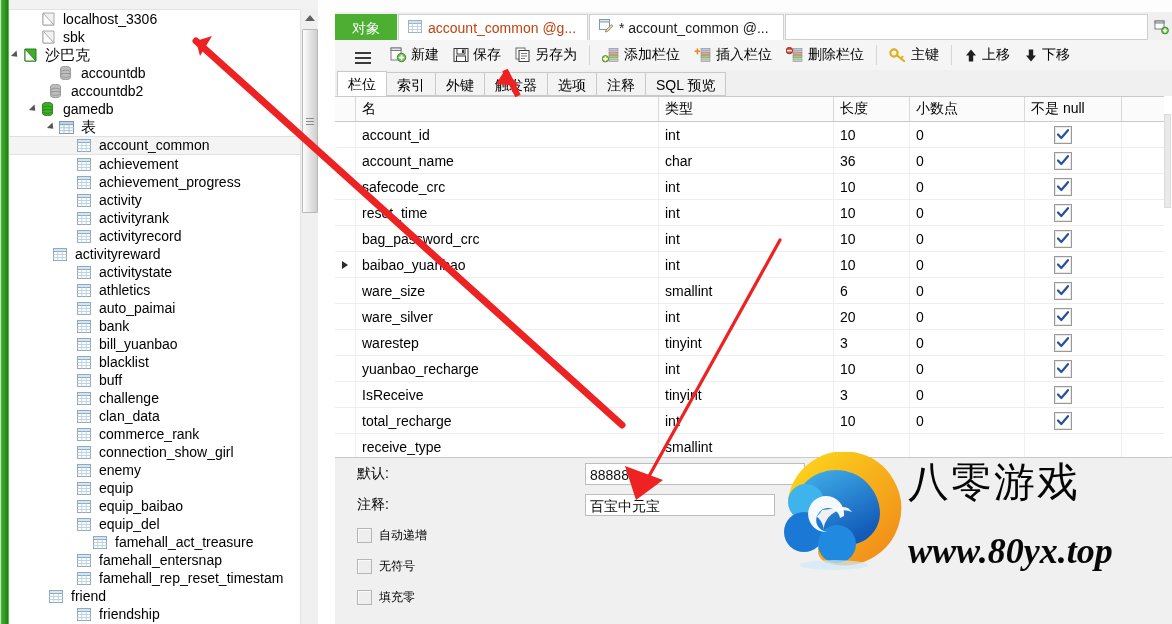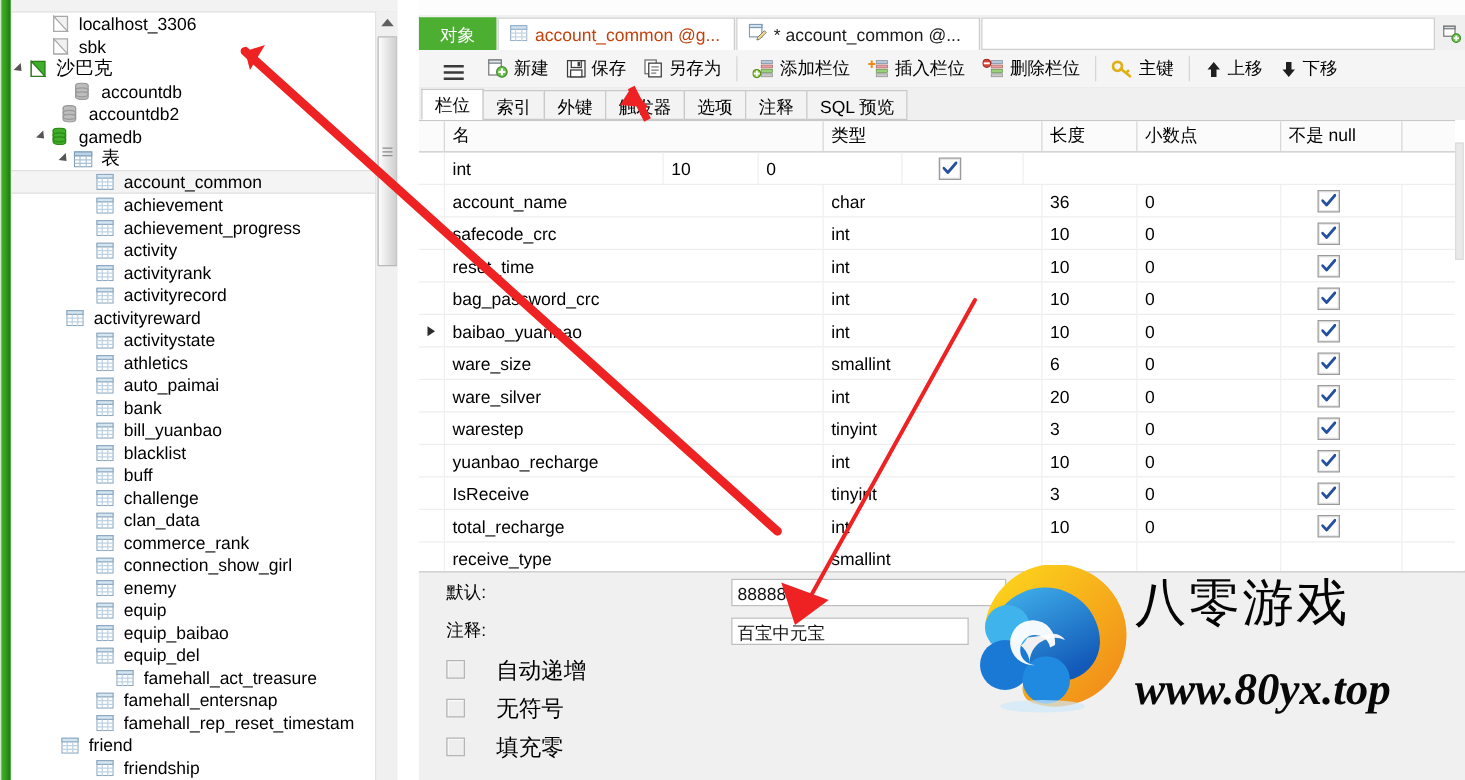--- a/index.html
+++ b/index.html
@@ -165,21 +165,21 @@
     width:220px;height:22px;line-height:22px;background:#fff;border:1px solid #bdbdbd;
     font-size:14px;padding:0 4px;box-sizing:border-box;color:#111;
     font-family:"Liberation Sans","DejaVu Sans",sans-serif;
   }
   .pinput.wide{width:190px;}
   .cbrow{display:flex;align-items:center;height:31px;padding-left:22px;}
   .cbox{
     width:13px;height:13px;border:1px solid #b5b5b5;background:#eeeeee;margin-right:7px;flex:0 0 13px;
     box-shadow:inset 1px 1px 0 #fafafa;
   }
-  .cblab{font-size:18px;margin-left:18px;}
+  .cblab{font-size:12px;}
 
   
   .grid-rail{
     position:absolute;right:0;top:96px;width:8px;height:360px;background:#fff;
   }
   .grid-rail .gt{position:absolute;right:1px;top:18px;width:5px;height:92px;background:#e9e9e9;border:1px solid #dcdcdc;}
 
   
   .wm{
     position:absolute;left:780px;top:446px;width:392px;height:178px;z-index:20;
@@ -794,20 +794,21 @@
         <div class="gcell c-name">名</div>
         <div class="gcell c-type">类型</div>
         <div class="gcell c-len">长度</div>
         <div class="gcell c-dec">小数点</div>
         <div class="gcell c-null">不是 null</div>
         <div class="gcell c-key"></div>
       </div>
       <div id="gridrows">
           <div class="grow">
             <div class="gcell c-ind"></div>
+            <div class="gcell c-name">account_id</div>
             <div class="gcell c-type">int</div>
             <div class="gcell c-len">10</div>
             <div class="gcell c-dec">0</div>
             <div class="gcell c-null">
               <span class="chk">
                 <svg width="12" height="11" viewBox="0 0 12 11">
                   <path d="M1 5.5 L4.3 9 L11 1.2" stroke="#24509f" stroke-width="2.2" fill="none" stroke-linecap="round" stroke-linejoin="round"></path>
                 </svg>
               </span>
             </div>

